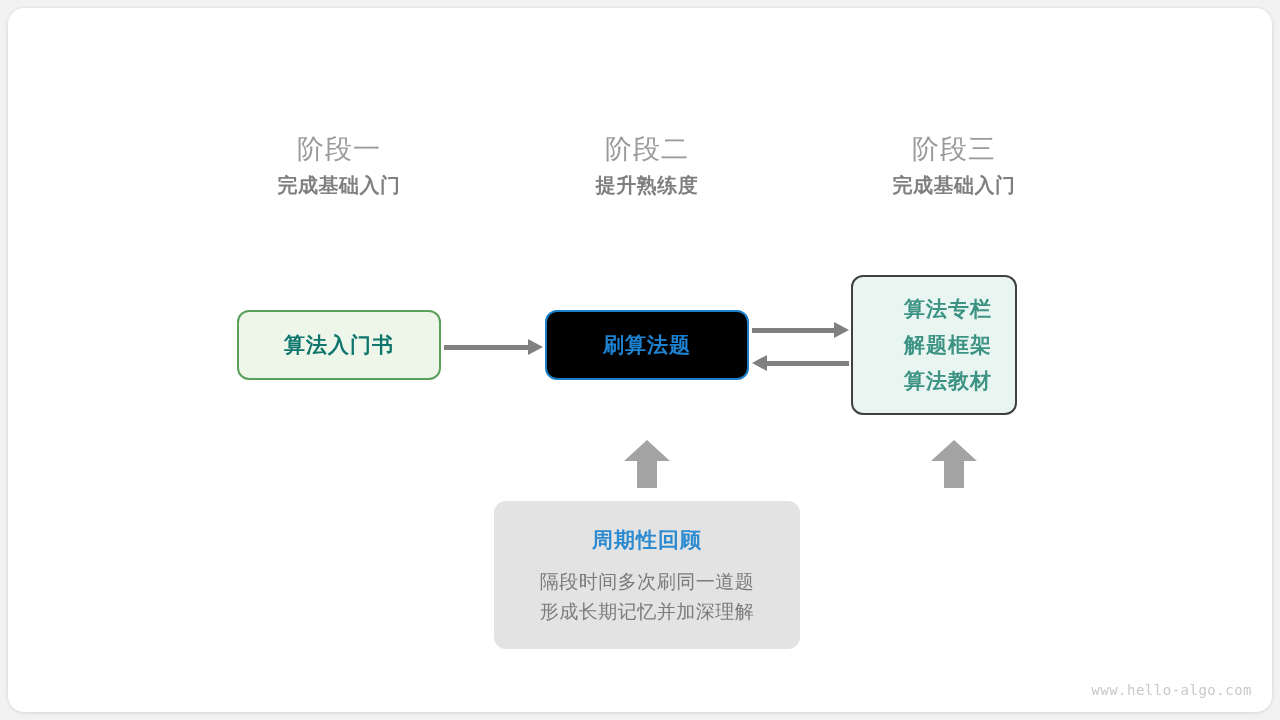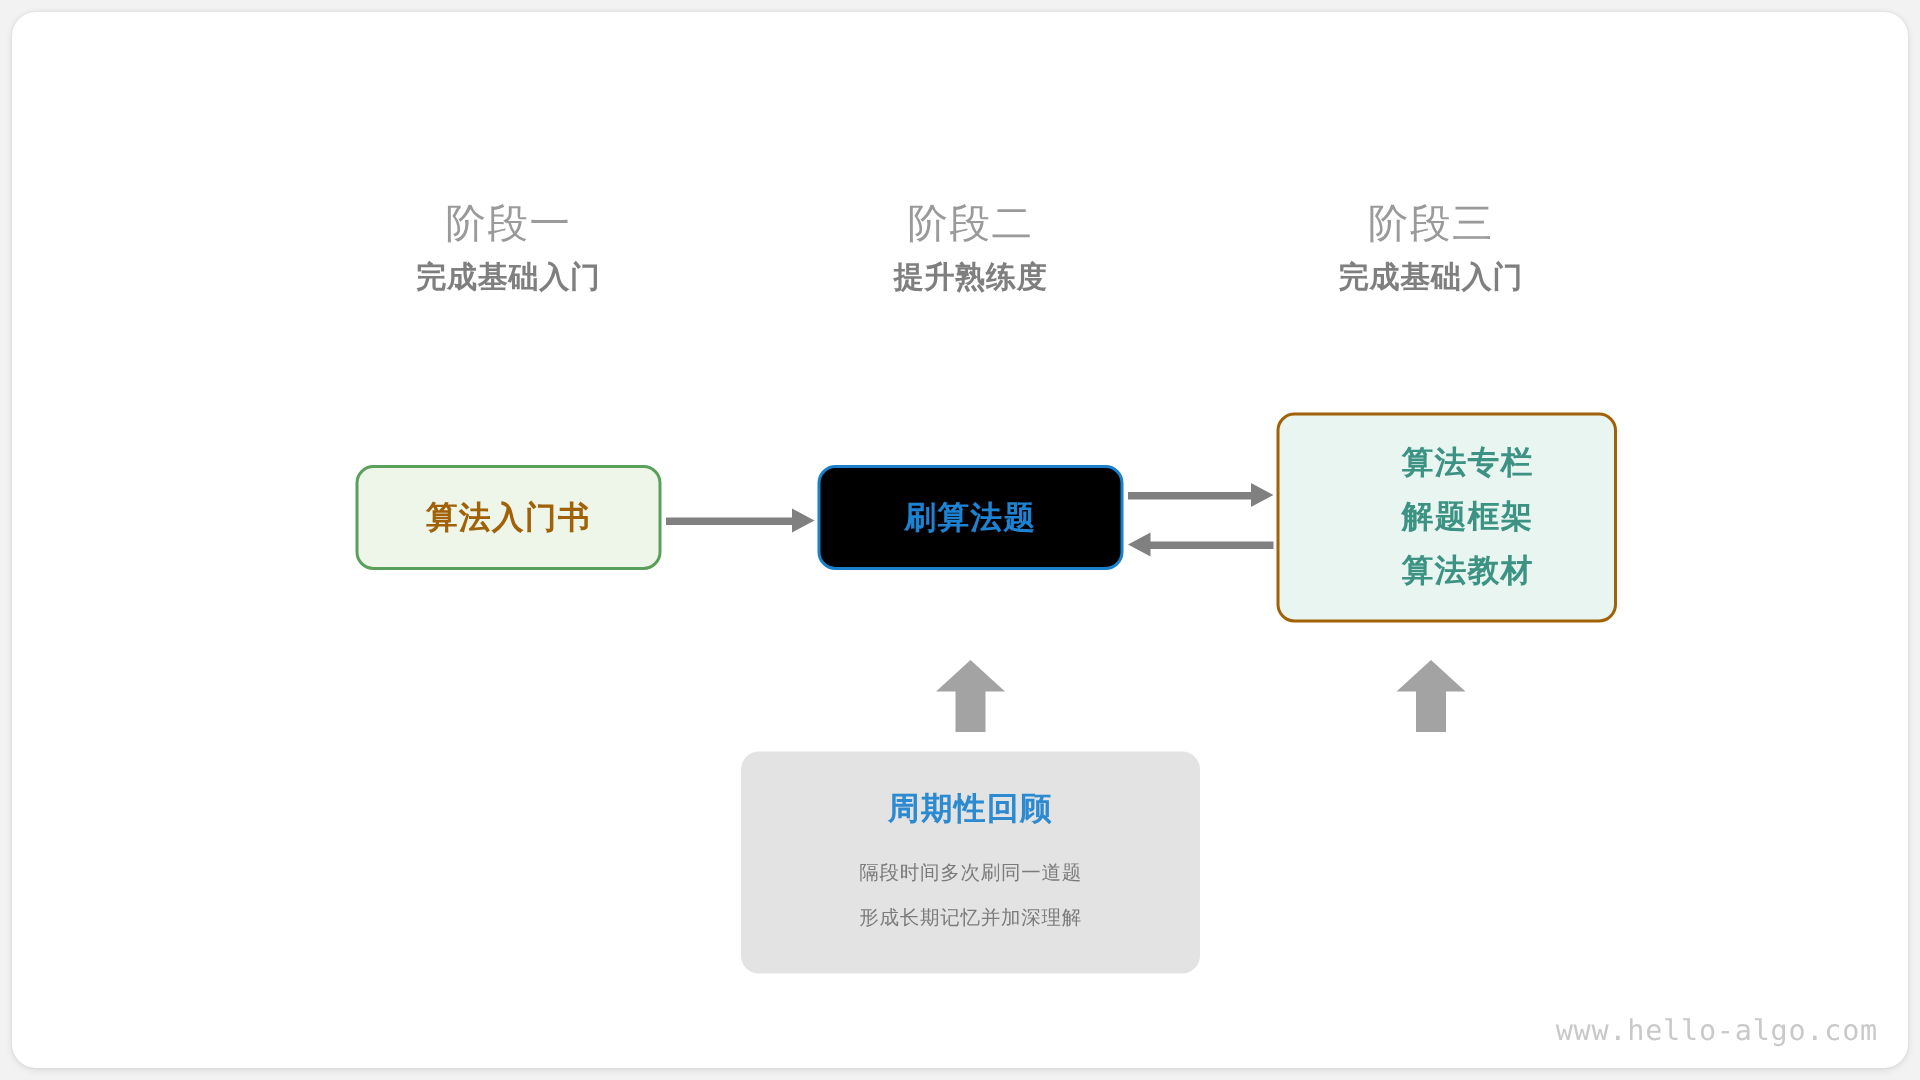--- a/index.html
+++ b/index.html
@@ -52,32 +52,32 @@
     align-items: center;
     justify-content: center;
     font-weight: bold;
     font-size: 21px;
     letter-spacing: 1px;
   }
   #node-book {
     left: 229px; top: 302px; width: 204px; height: 70px;
     background: #eef6ea;
     border: 2px solid #5ba05a;
-    color: #a16207;
+    color: #0f766e;
   }
   #node-practice {
     left: 537px; top: 302px; width: 204px; height: 70px;
     background: #000000;
     border: 2px solid #1b80cb;
     color: #1d82d2;
   }
   #node-resources {
-    left: 843px; top: 267px; width: 227px; height: 140px;
+    left: 843px; top: 267px; width: 166px; height: 140px;
     background: #e9f5f1;
-    border: 2px solid #a16207;
+    border: 2px solid #404040;
     color: #3c9383;
     padding-left: 28px;
   }
   #node-resources .line { line-height: 36px; }
 
   
   .conn { position: absolute; height: 0; }
   .conn .shaft {
     position: absolute;
     left: 0; top: 0;
@@ -134,34 +134,34 @@
     padding-top: 22px;
   }
   .note-title {
     font-size: 21px;
     font-weight: bold;
     line-height: 34px;
     letter-spacing: 1px;
   }
   .note-body {
     margin-top: 10px;
-    font-size: 13px;
+    font-size: 19px;
     color: #7b7b7b;
     line-height: 30px;
     letter-spacing: 0.5px;
   }
   #note-review  { left: 486px; top: 493px; width: 306px; height: 148px; }
   #note-summary { left: 820px; top: 493px; width: 253px; height: 148px; }
 
   
   #watermark {
     position: absolute;
     right: 20px; bottom: 14px;
     font-family: "DejaVu Sans Mono", "Liberation Mono", monospace;
-    font-size: 19px;
+    font-size: 14px;
     color: #c9c9c9;
     letter-spacing: 0.5px;
   }
 </style>
 </head>
 <body>
 
 <div id="canvas">
 
   <div class="stage" id="stage-1">

